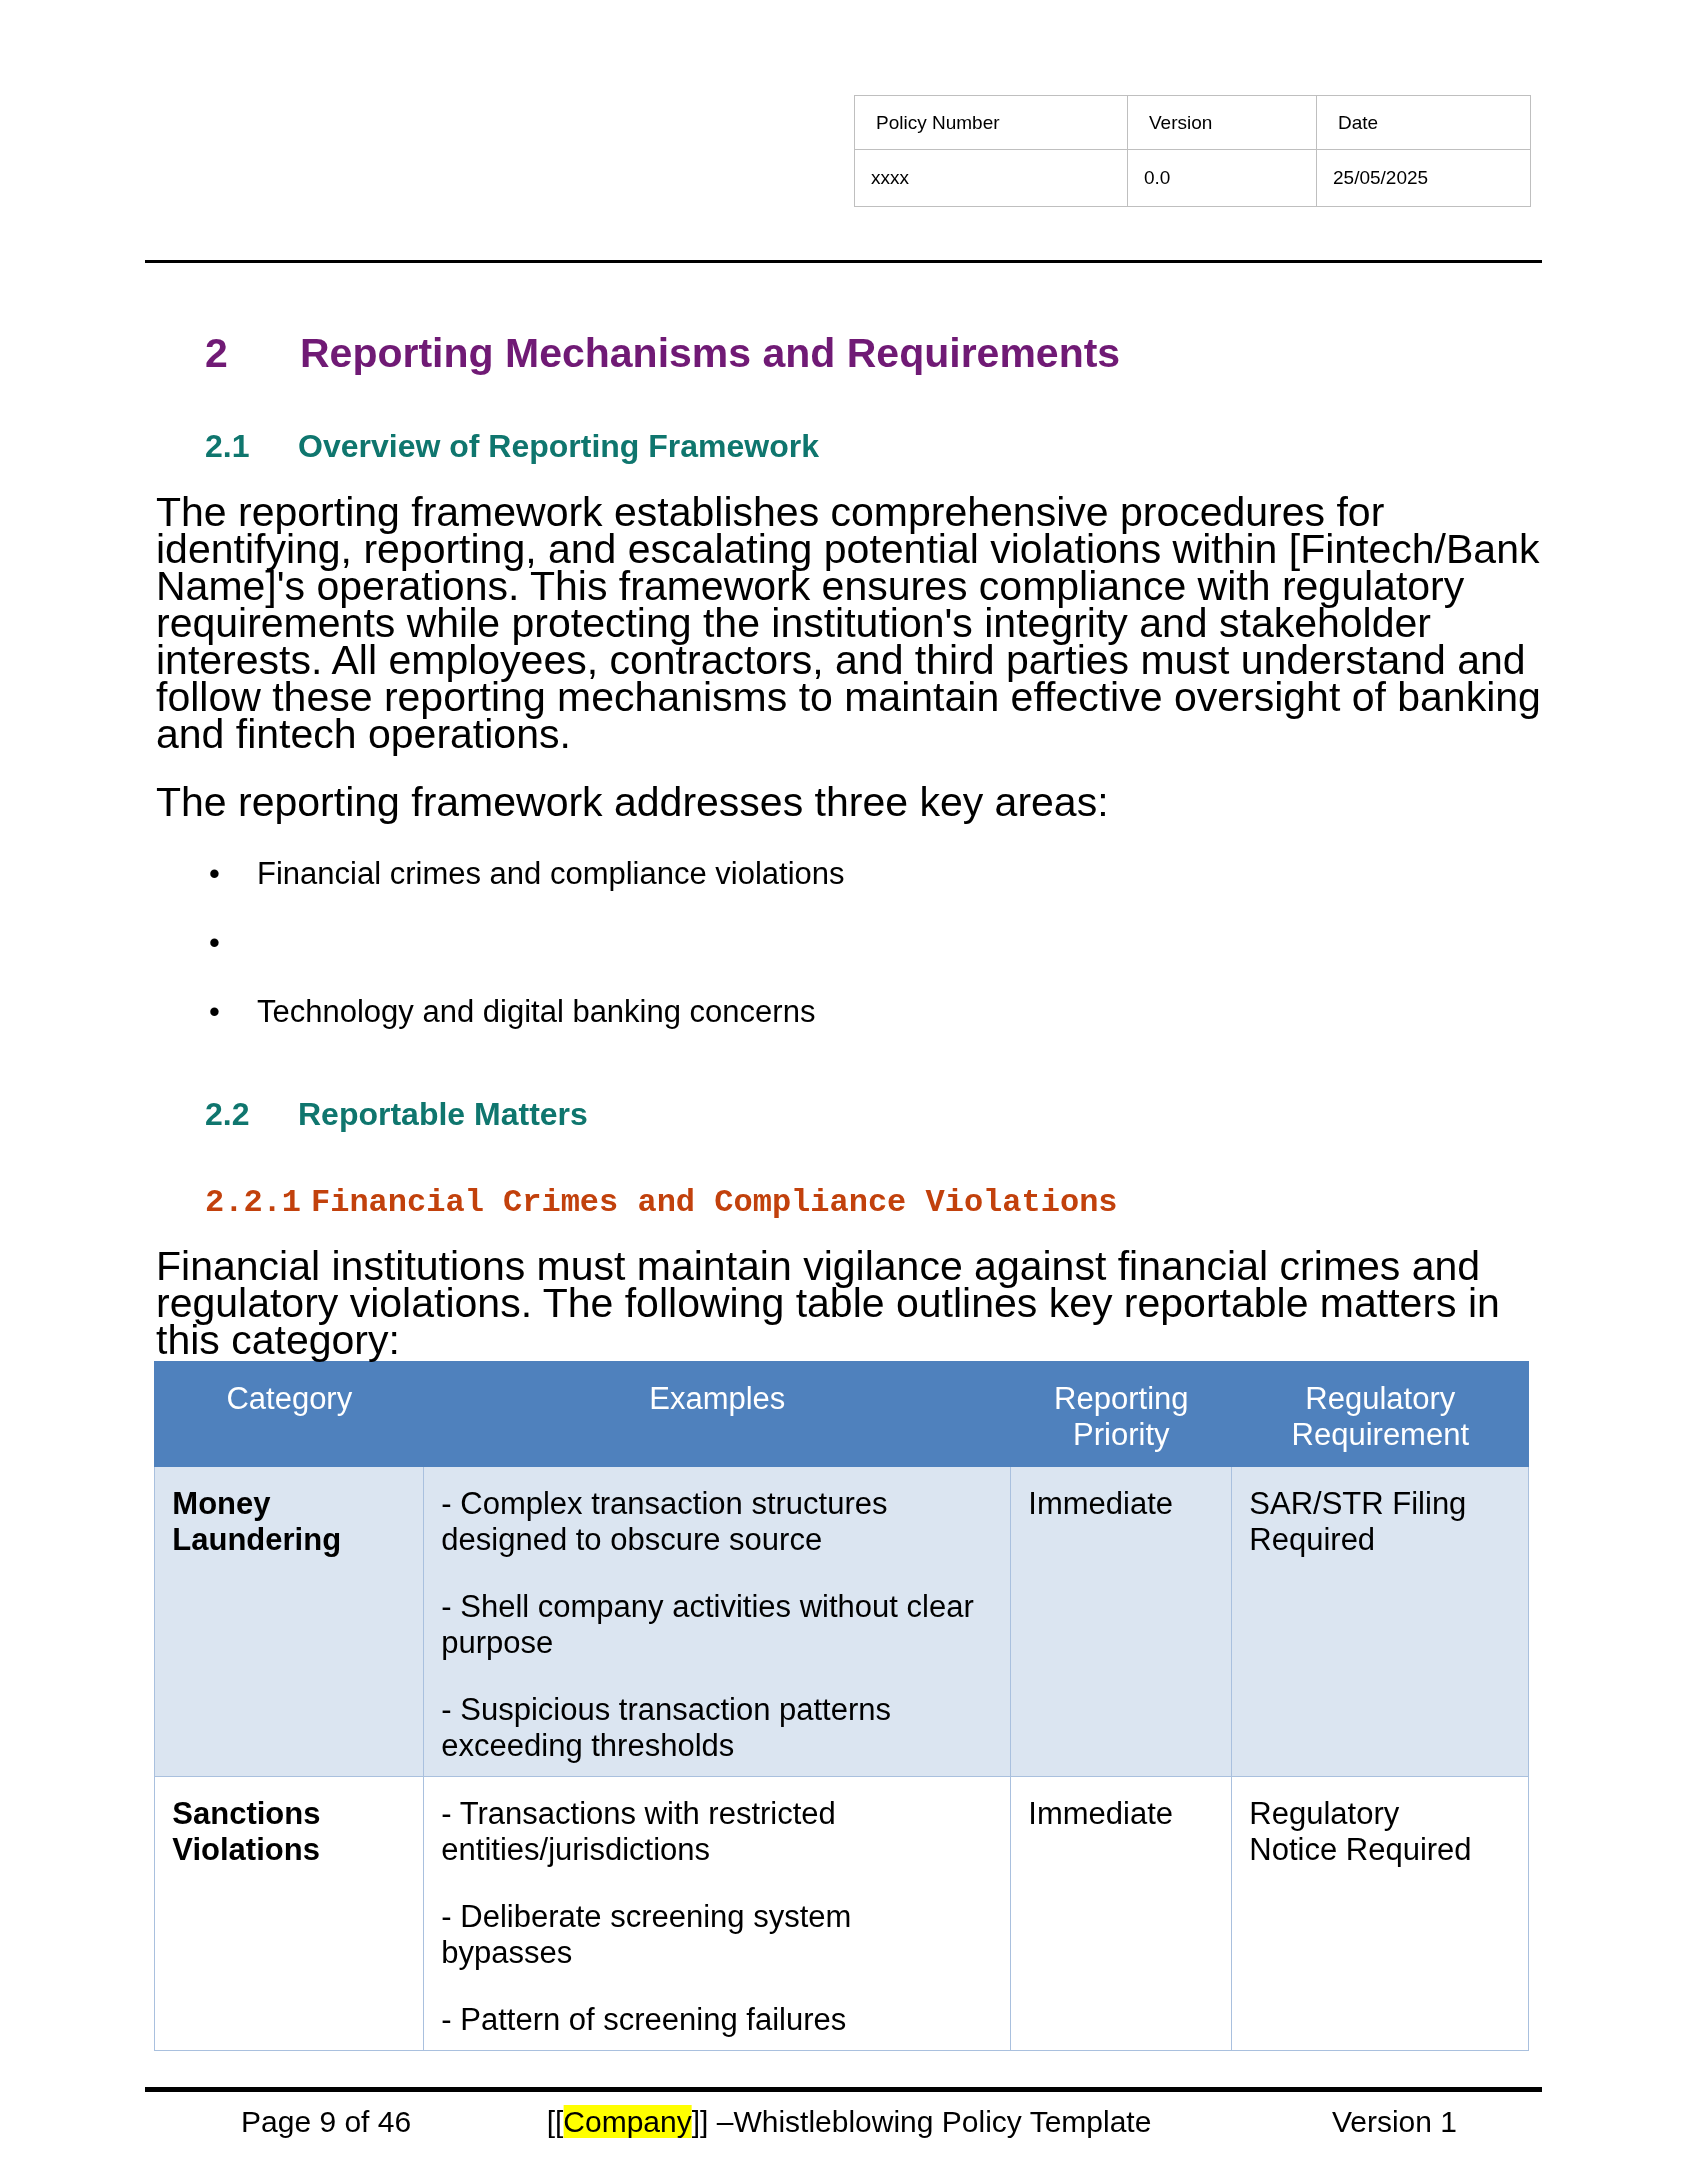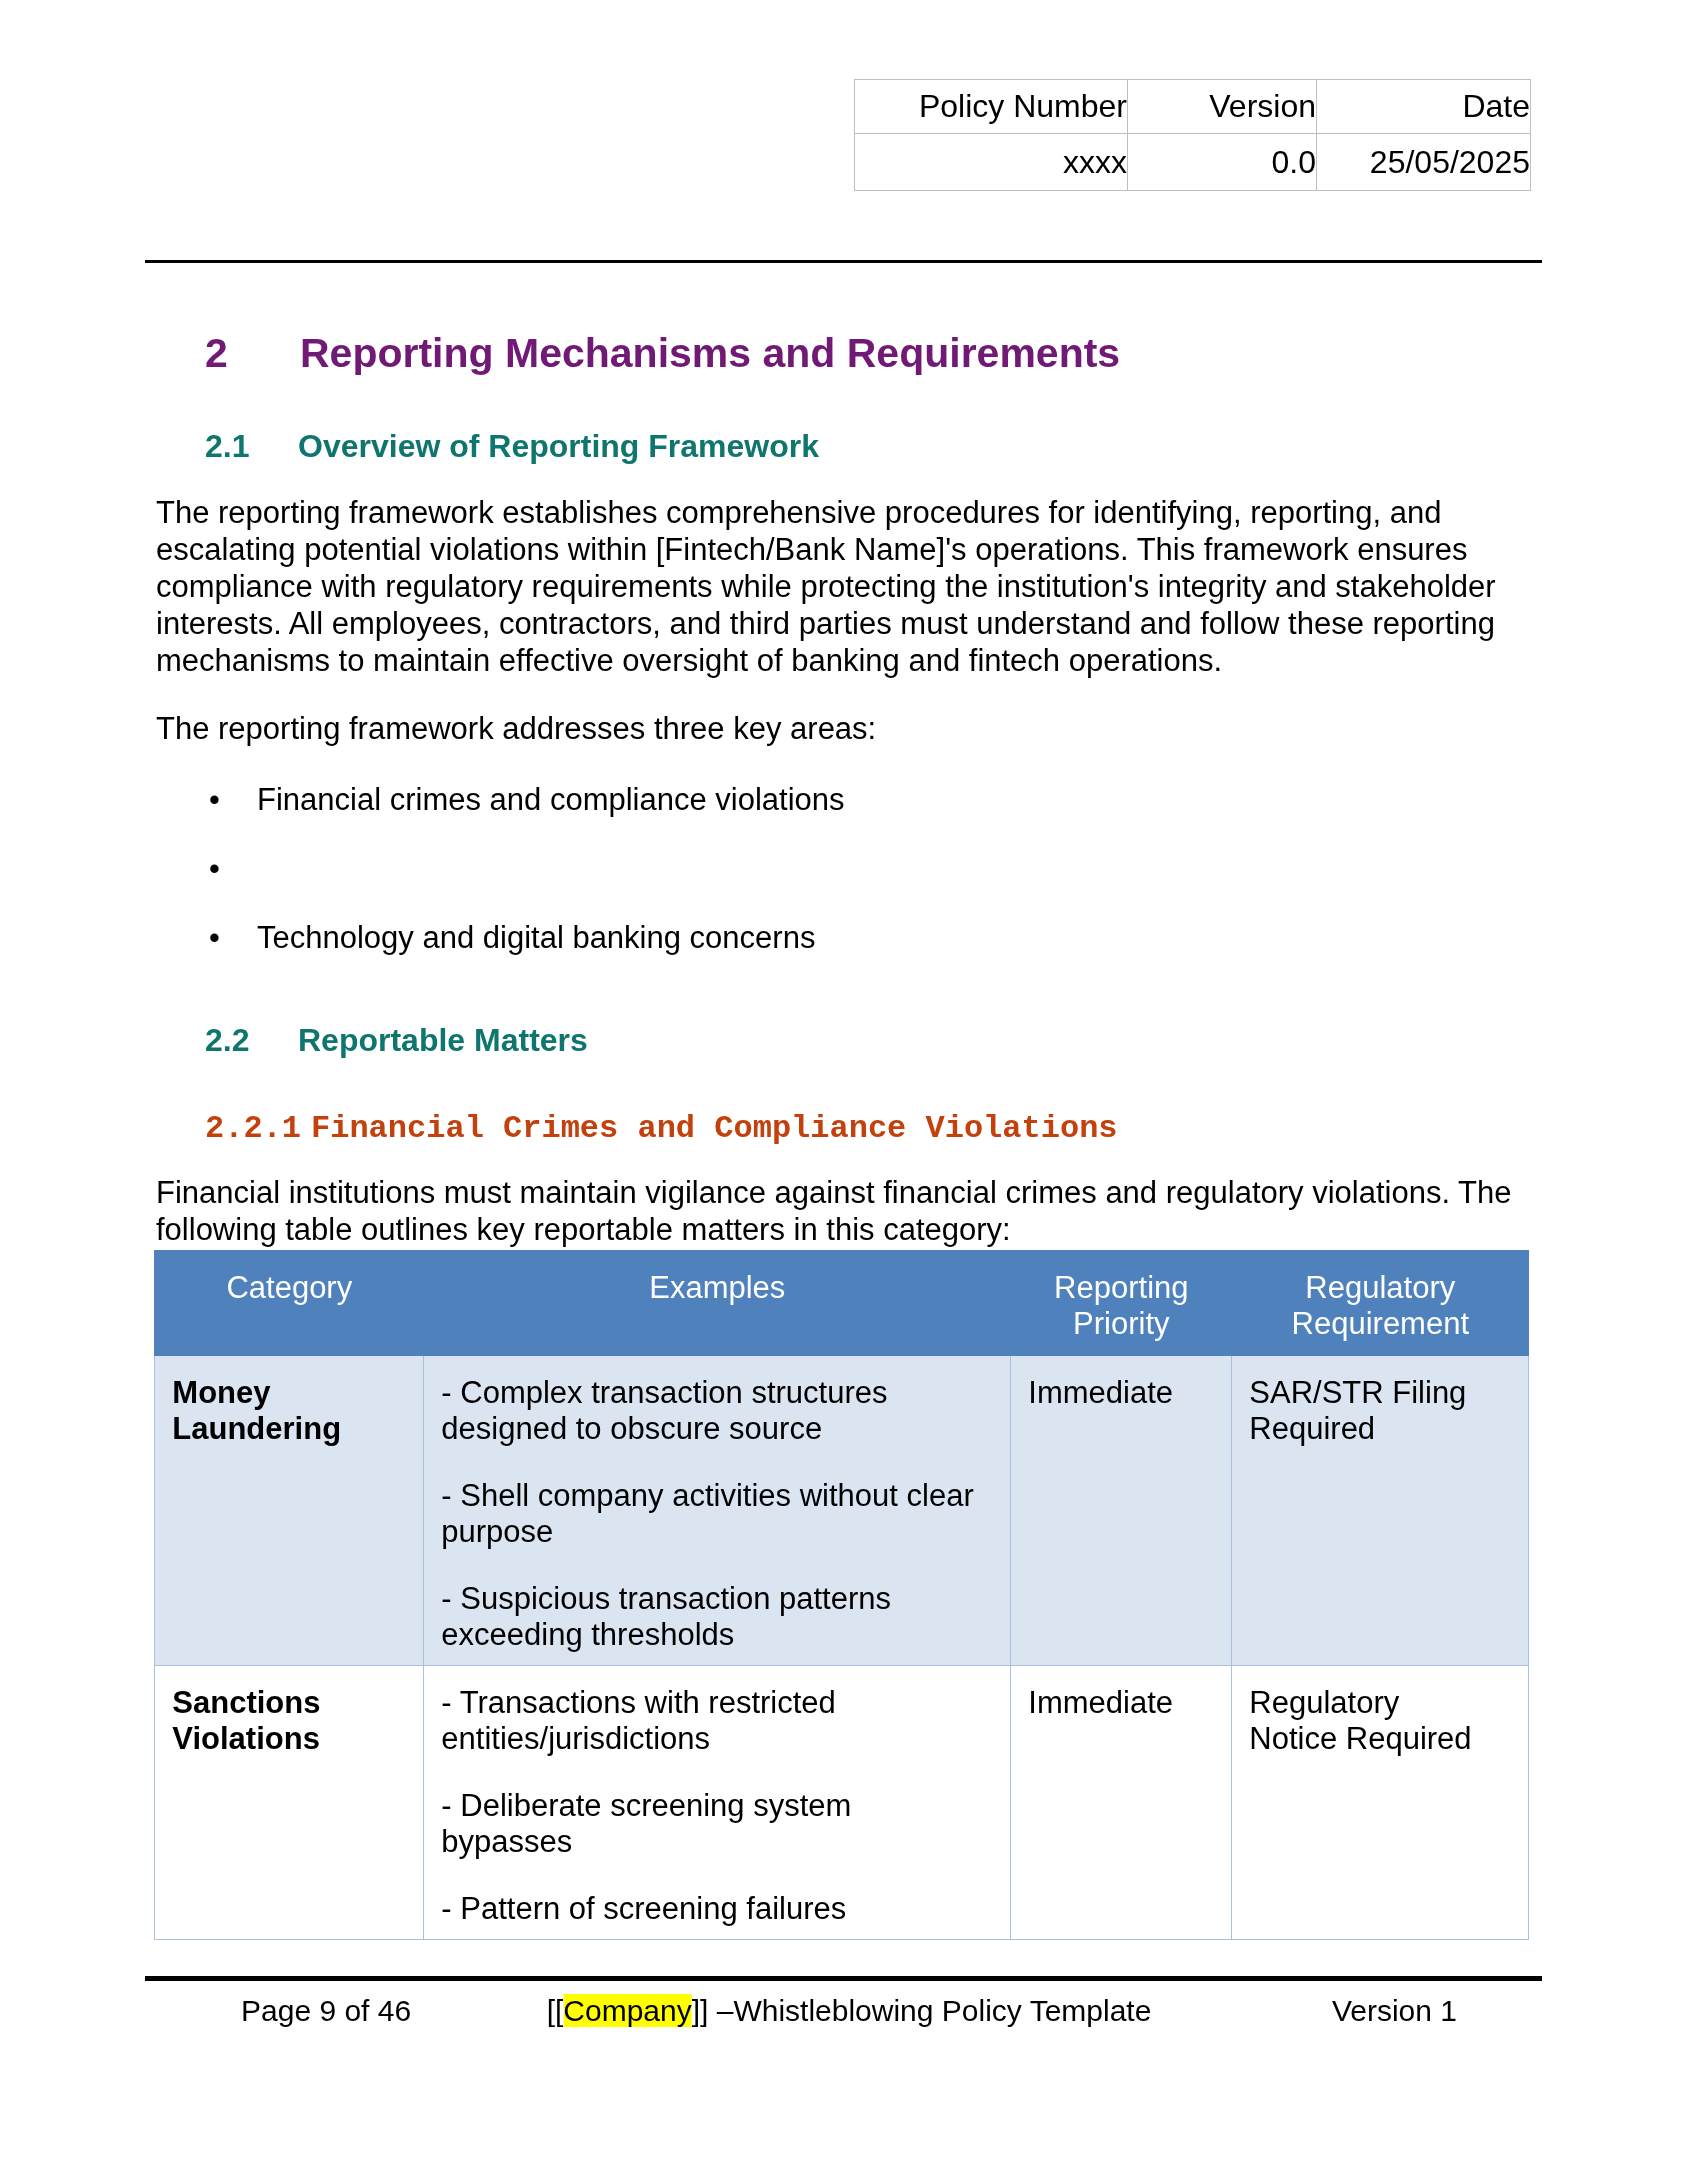--- a/index.html
+++ b/index.html
@@ -4,22 +4,22 @@
 <style>
   html,body { margin:0; padding:0; background:#ffffff; }
   #page {
     position:relative; width:1685px; height:2181px; background:#ffffff;
     font-family:"Liberation Sans", sans-serif; color:#000000; overflow:hidden;
   }
   .content { padding:0 143px 0 156px; }
 
   
   .policy-table {
-    position:absolute; top:79px; left:854px;
-    border-collapse:collapse; table-layout:fixed; font-size:32px;text-align:right;
+    position:absolute; top:95px; left:854px;
+    border-collapse:collapse; table-layout:fixed; font-size:19px;
   }
   .policy-table td {
     border:1.7px solid #BFBFBF; padding:0 0 0 21px; vertical-align:middle;
     overflow:hidden; white-space:nowrap;
   }
   .policy-table tr.lbl td { height:53px; }
   .policy-table tr.val td { height:56px;padding-left:16px; }
 
   .top-rule {
     margin:260px 0 0 -11px; width:calc(100% + 11px); height:2.6px; background:#000000;
@@ -30,21 +30,21 @@
     color:#701a75; letter-spacing:0;
   }
   h1.sec .num { display:inline-block; width:95px; }
   h2.sec { margin:0 0 0 49px; font-size:32px; line-height:39px; font-weight:bold; color:#0f766e; }
   h2.sec .num { display:inline-block; width:93px; }
   h2.sec.first { margin-top:50px; }
   h2.sec.second { margin-top:65px; }
   h3.sec { margin:49px 0 0 49px; font-size:32px; line-height:39px; font-weight:bold; color:#c2410c;font-family:Liberation Mono, monospace; }
   h3.sec .num { display:inline-block; width:106px; }
 
-  p.body { font-size:31px; line-height:37px; margin:0; }
+  p.body { font-size:41px; line-height:37px; margin:0; }
   p.p1 { margin-top:28px; }
   p.p2 { margin-top:31.5px; }
   p.p3 { margin-top:25.6px; }
 
   ul.areas { list-style:none; margin:34px 0 0 53px; padding:0; }
   ul.areas li { display:flex; font-size:31px; line-height:37px; margin:0 0 32px 0; }
   ul.areas li:last-child { margin-bottom:0; }
   ul.areas .dot { width:48px; flex:0 0 48px; }
 
   

